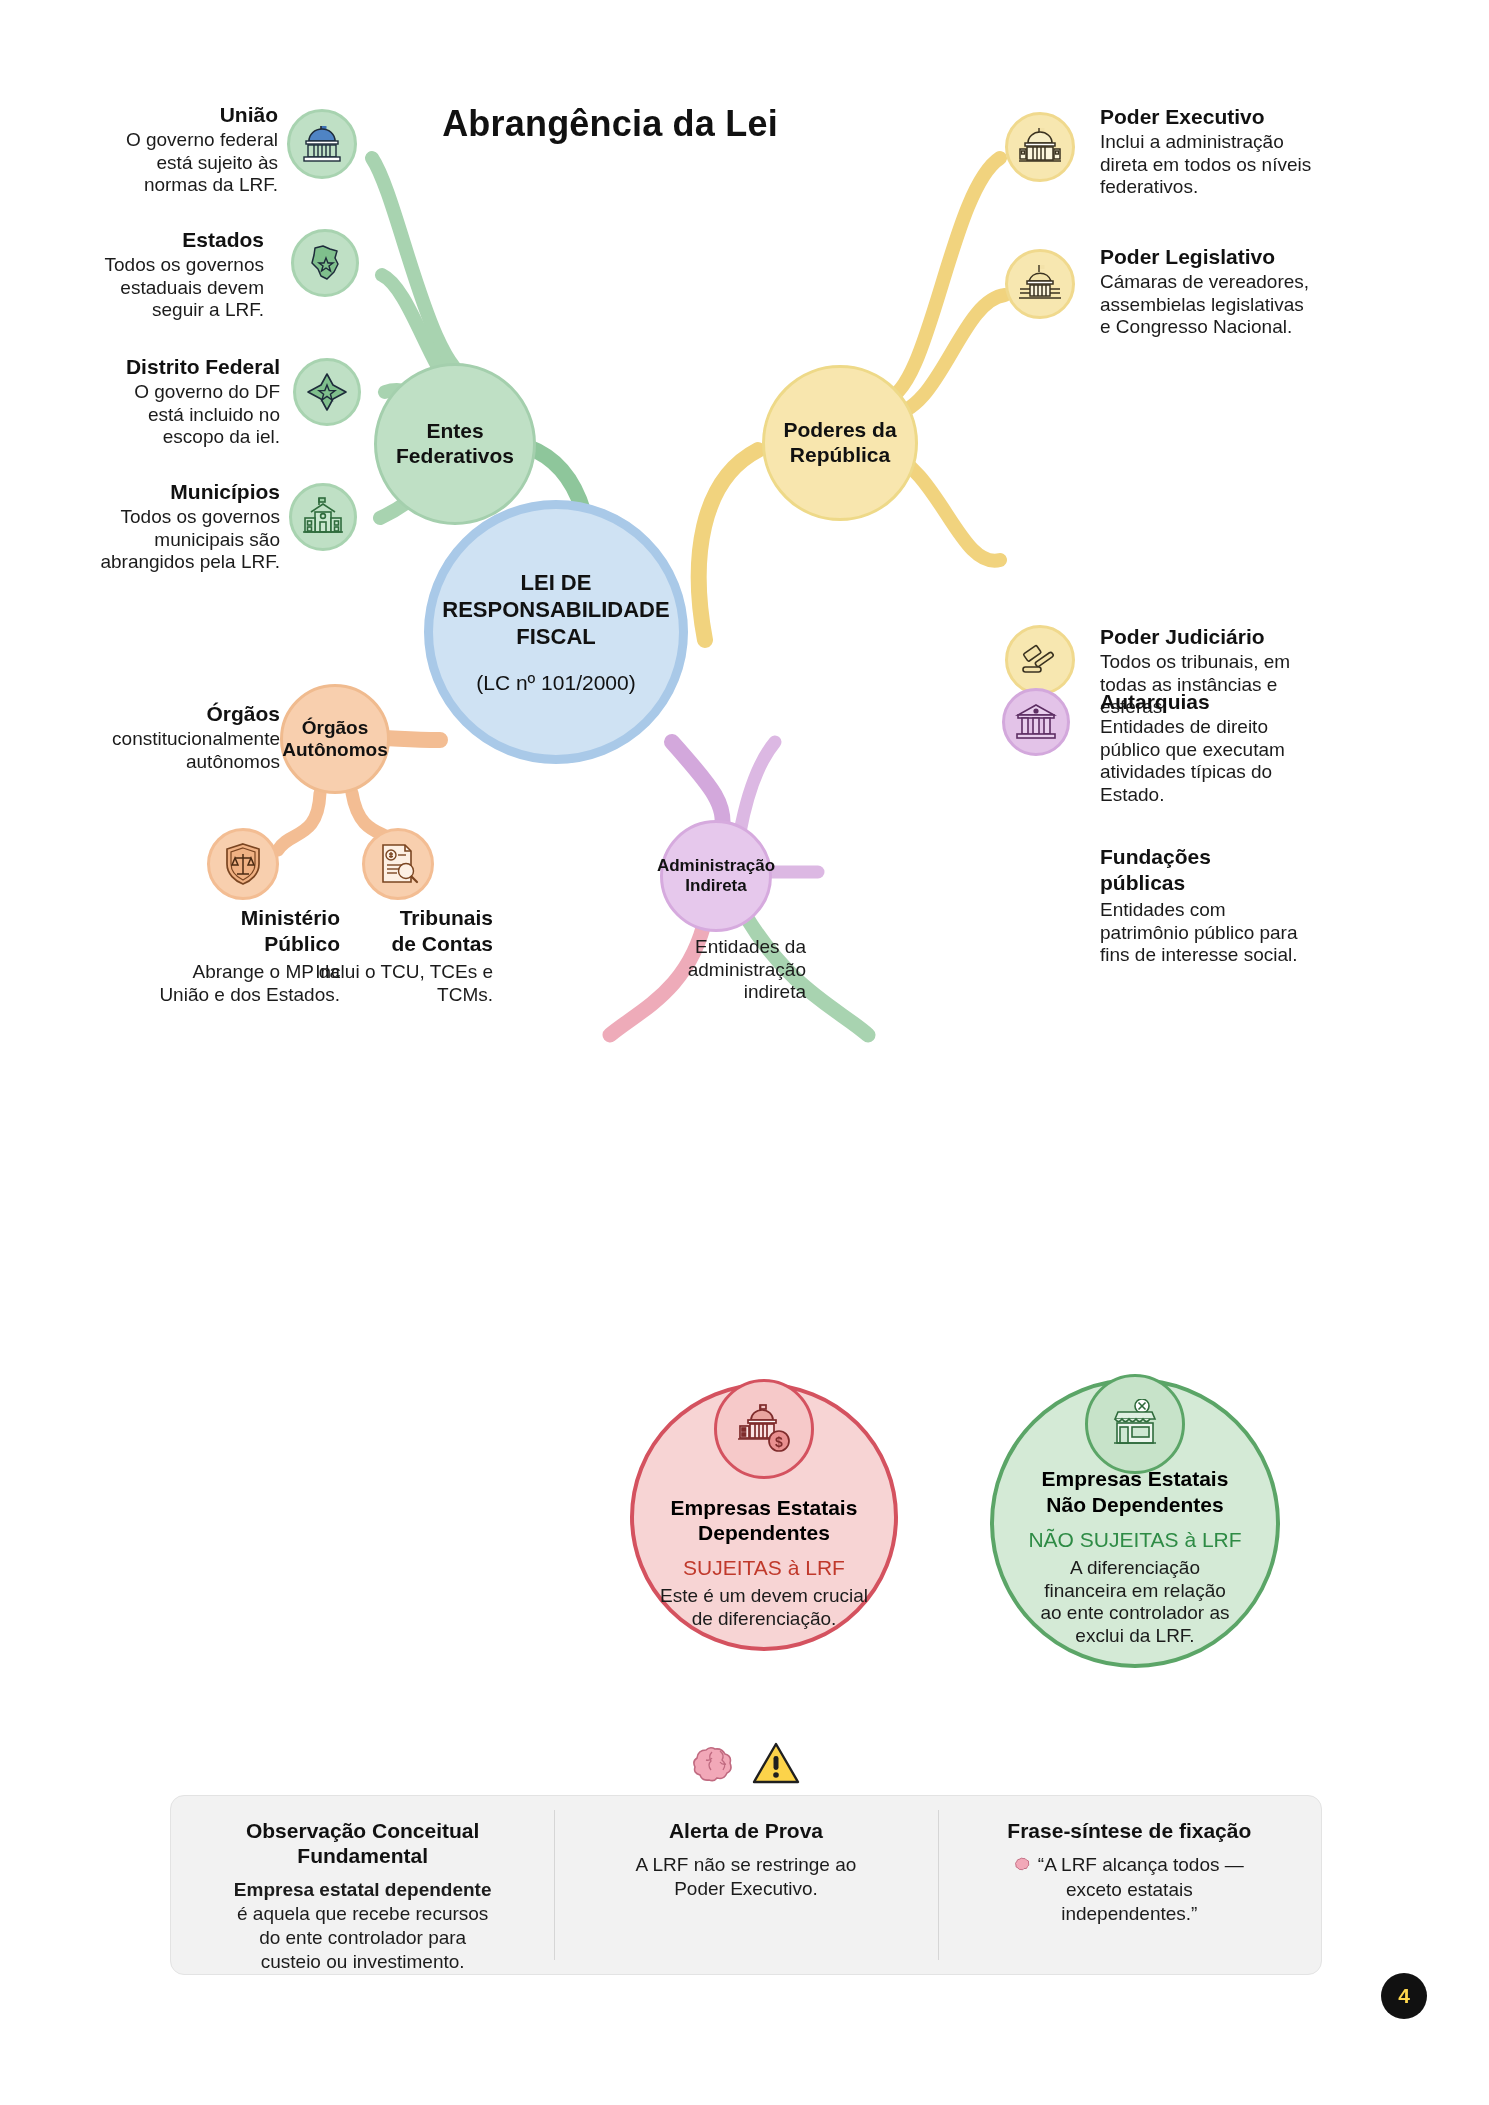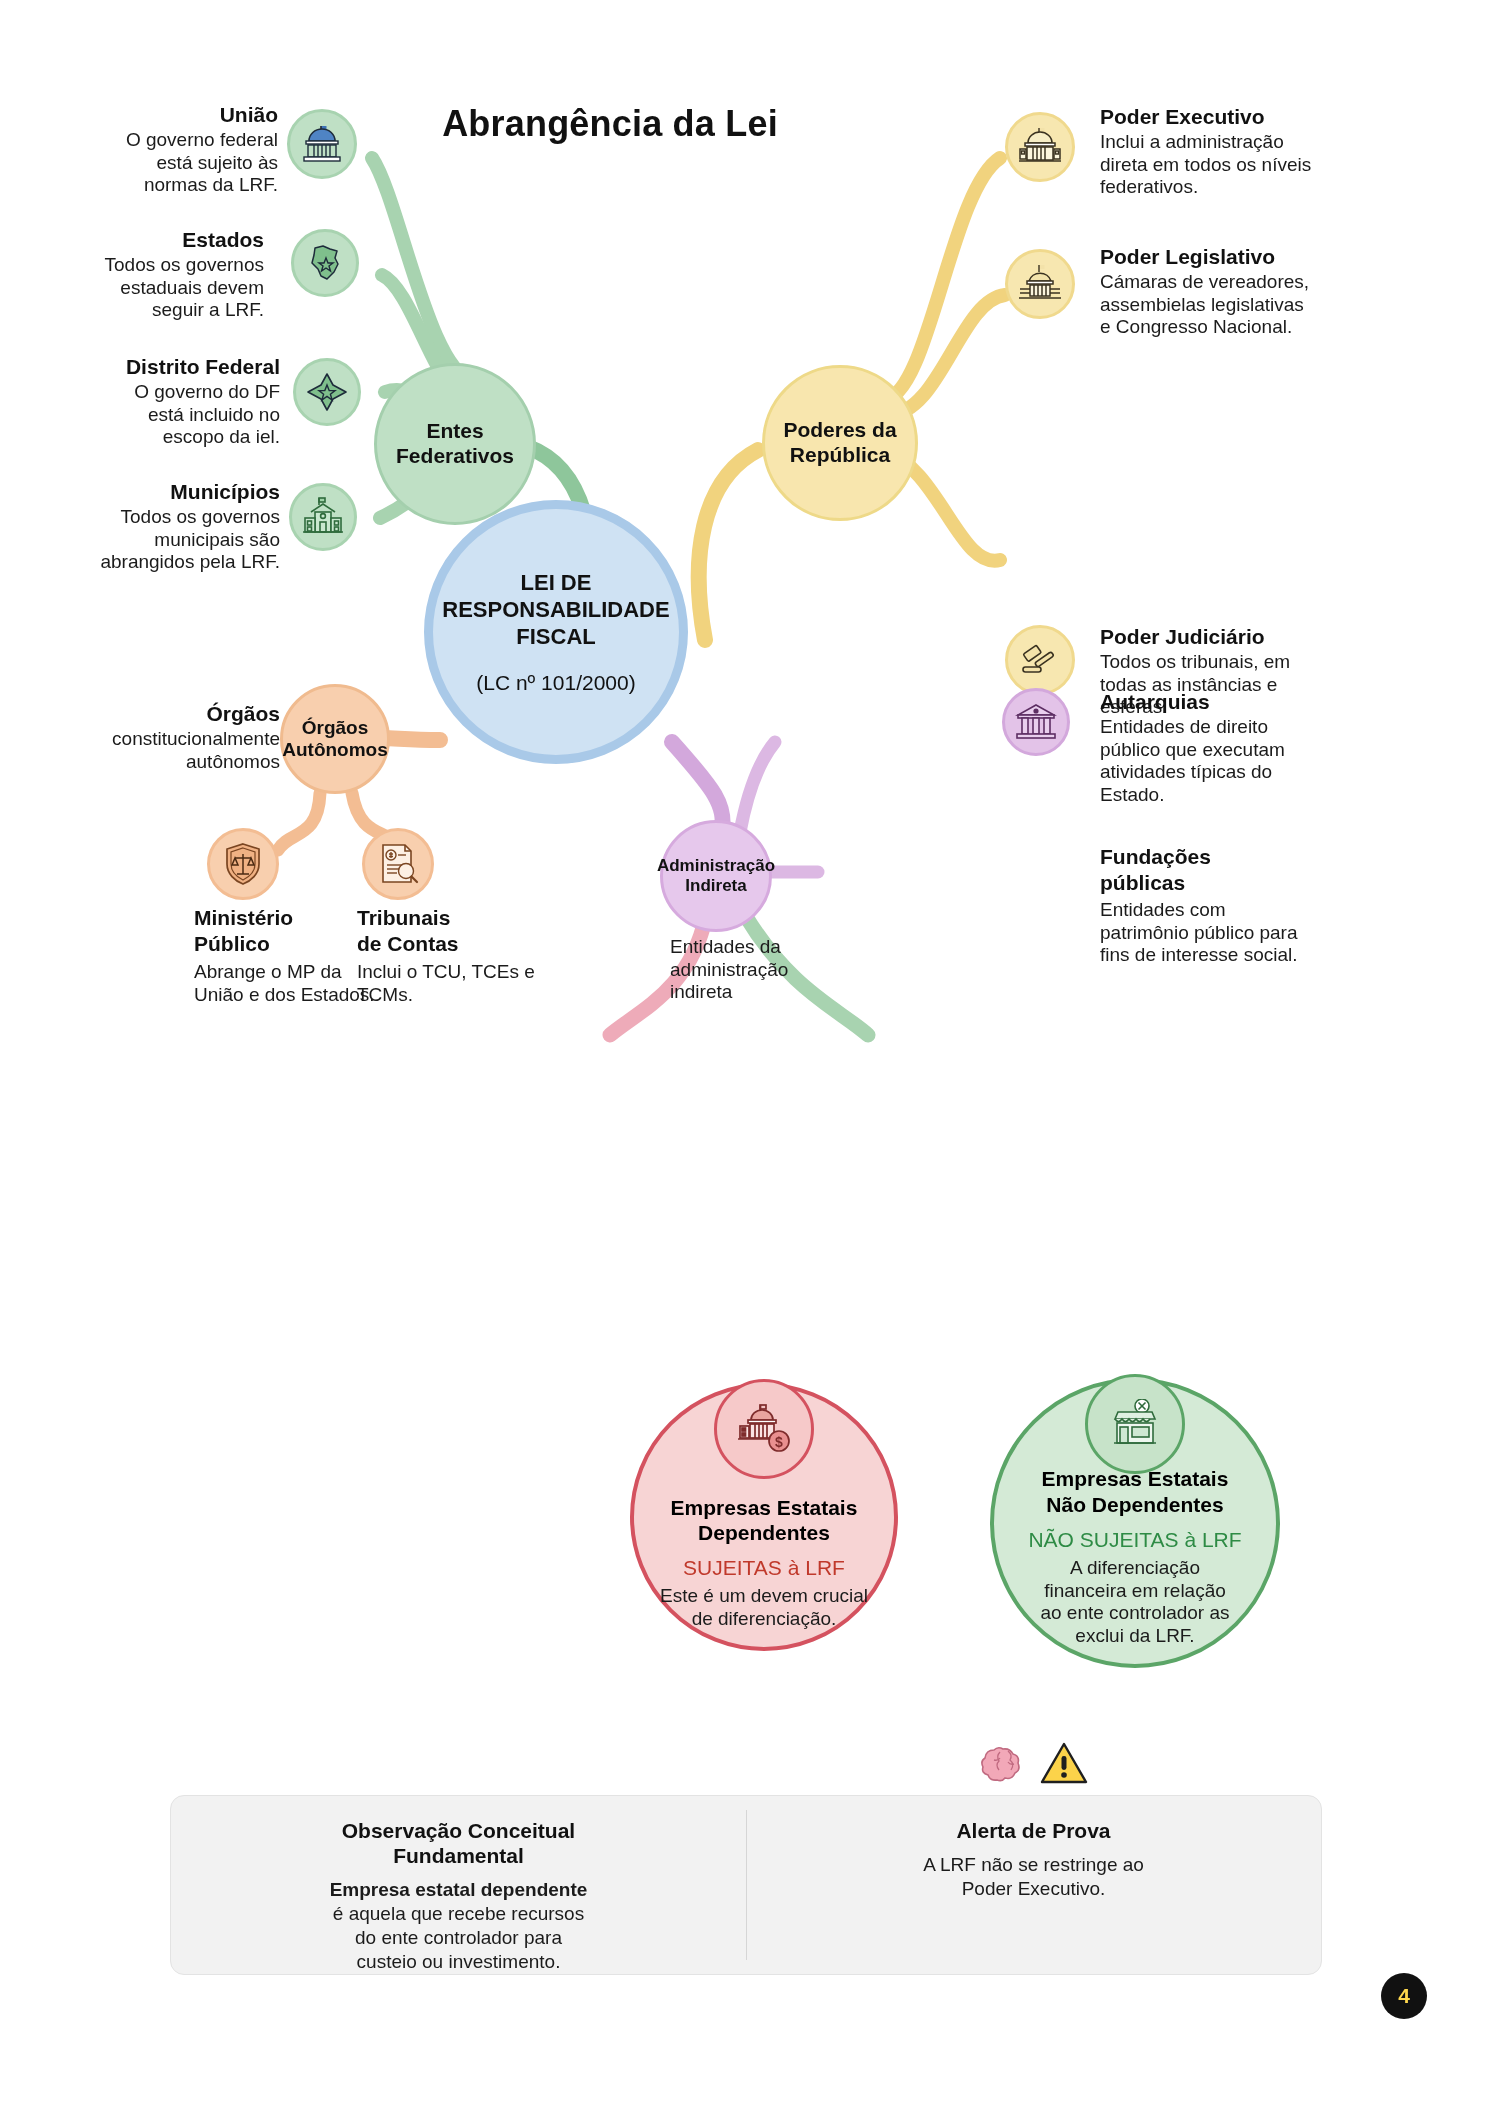--- a/index.html
+++ b/index.html
@@ -16,21 +16,21 @@
     text-align:center;font-size:36px;font-weight:bold;color:#111;
     letter-spacing:.2px;
   }
 
   
   .tblock{position:absolute;line-height:1.19;}
   .tblock .h{font-weight:bold;font-size:21px;color:#111;display:block;margin-bottom:1px;}
   .tblock .d{font-size:19px;color:#1b1b1b;display:block;}
   .ta-r{text-align:right;}
   .ta-l{text-align:left;}
-  .ta-c{text-align:left;margin-left:44px;}
+  .ta-c{text-align:right;}
 
   
   .leaf{
     position:absolute;border-radius:50%;
     display:flex;align-items:center;justify-content:center;
     box-sizing:border-box;
   }
   .leaf svg{display:block;}
   .leaf.green{background:#bfe0c5;border:3px solid #a8d3b0;}
   .leaf.yellow{background:#f7e7b0;border:3px solid #f0d98d;}
@@ -478,15 +478,27 @@
         <circle cx="26" cy="37" r="2.8" fill="#1f1f1f"></circle>
       </svg>
     </div>
     <div class="fh">Alerta de Prova</div>
     <div class="fb">
       <span>A LRF não se restringe ao</span><br>
       <span>Poder Executivo.</span>
     </div>
   </div>
 
+  <div class="fcol">
+    <div class="fh">Frase-síntese de fixação</div>
+    <div class="fb">
+      <span class="bullet-dot">
+        <svg width="18" height="16" viewBox="0 0 18 16">
+          <path d="M5 3 q-3 0 -3.5 3 q-2 1 -0.5 3 q-1 2 2 3 q1 2 3 1.5 q2 1 3 -1 q3 1 3.5 -2 q2 -1 1 -3.5 q1 -2.5 -2 -3 q-1 -2 -3.5 -1.5 q-2 -1 -3 0.5 Z" fill="#f2a8b8" stroke="#c06a80" stroke-width=".9"></path>
+        </svg>
+      </span><span>“A LRF alcança todos —</span><br>
+      <span>exceto estatais</span><br>
+      <span>independentes.”</span>
+    </div>
+  </div>
 </div>
 
 <div class="page-badge">4</div>
 
 </body></html>

